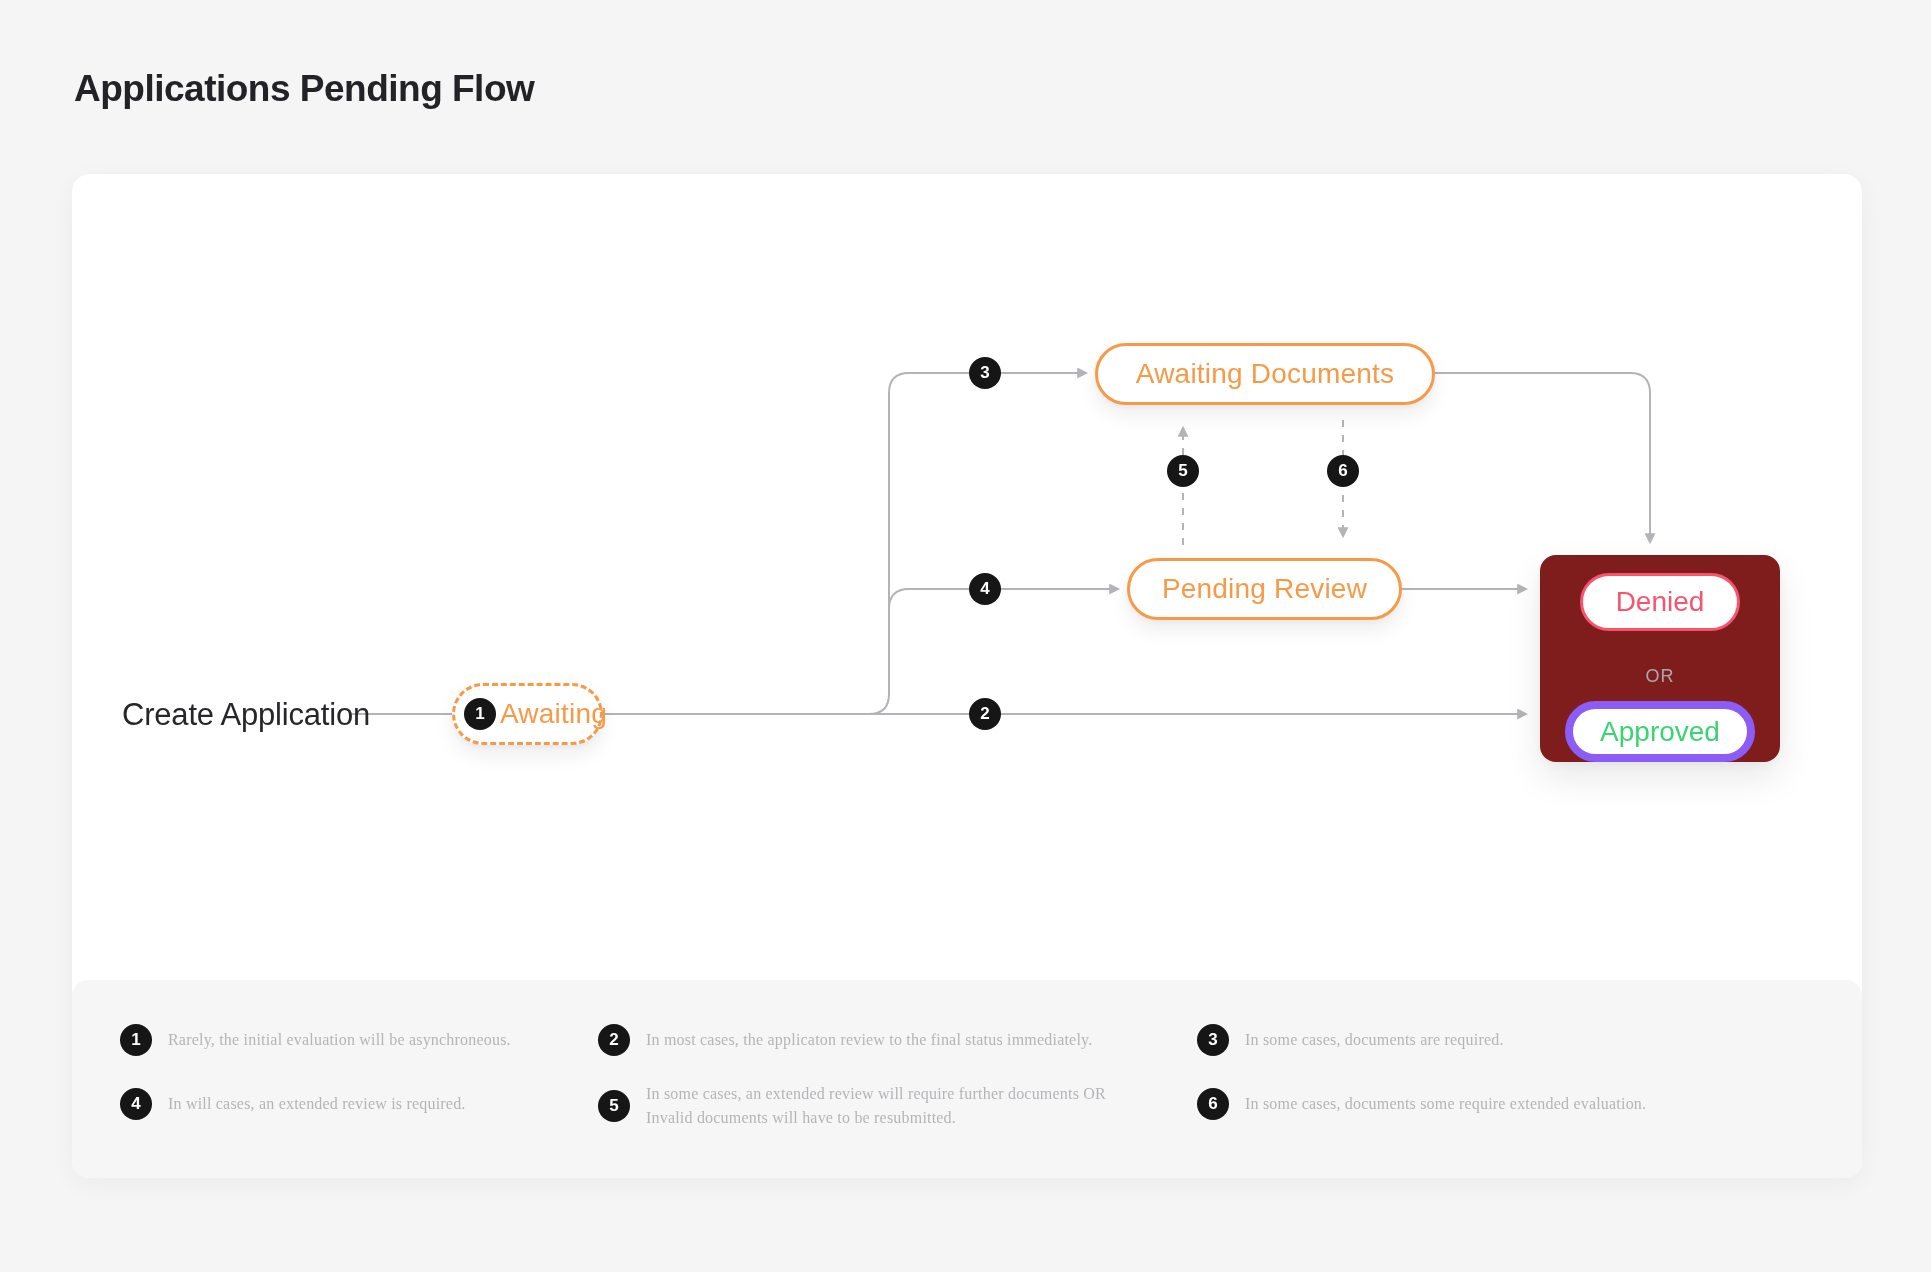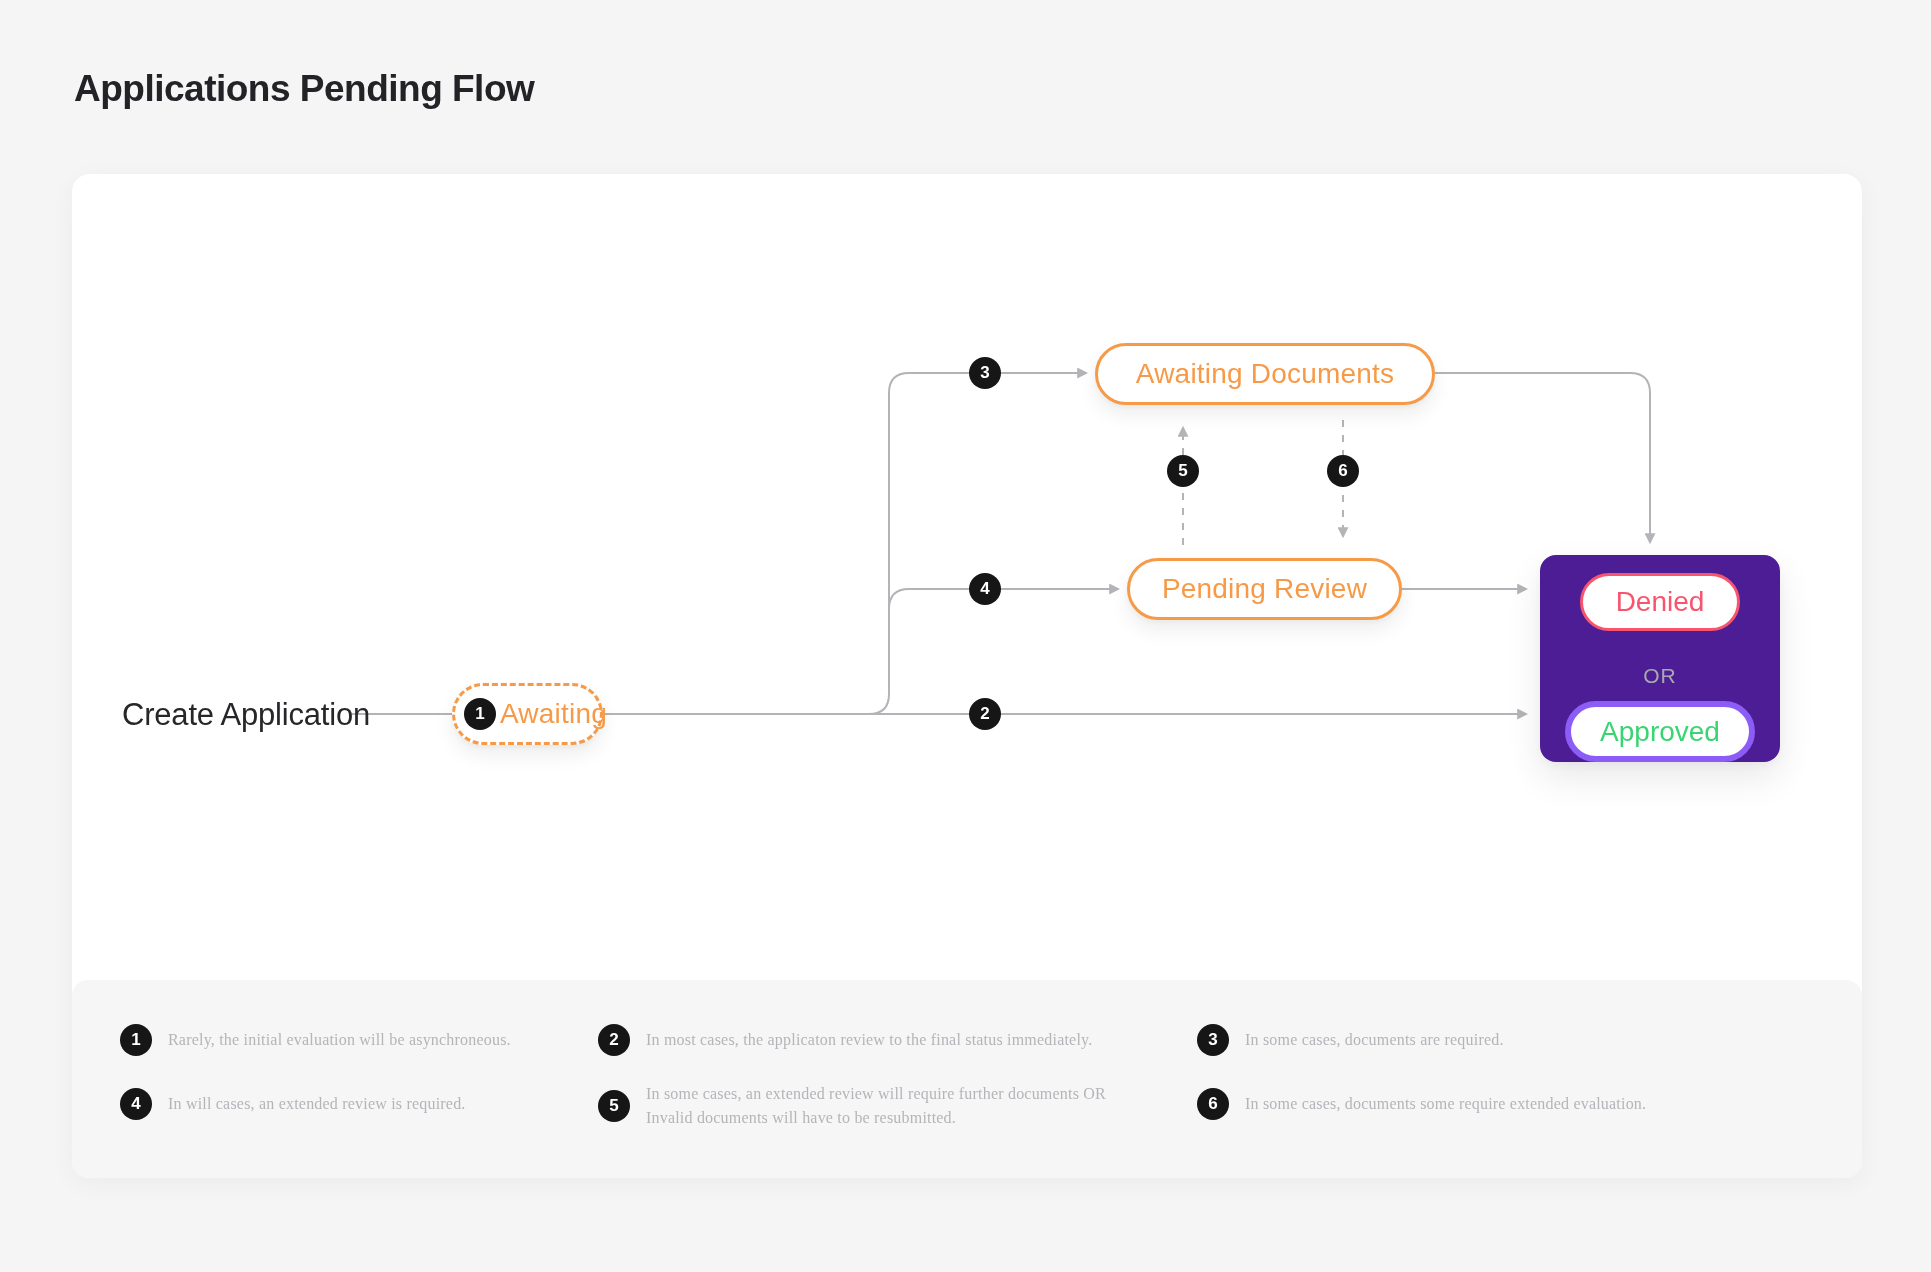--- a/index.html
+++ b/index.html
@@ -95,21 +95,21 @@
   .b2 { left: 969px; top: 698px; }
   .b3 { left: 969px; top: 357px; }
   .b4 { left: 969px; top: 573px; }
   .b5 { left: 1167px; top: 455px; }
   .b6 { left: 1327px; top: 455px; }
 
   .final-box {
     position: absolute;
     left: 1540px; top: 555px;
     width: 240px; height: 207px;
-    background: #4c1d95;
+    background: #7f1d1d;
     border-radius: 16px;
     box-shadow: 0 16px 36px rgba(0,0,0,0.09), 0 3px 8px rgba(0,0,0,0.04);
     display: flex;
     flex-direction: column;
     align-items: center;
     padding-top: 18px;
   }
   .final-pill {
     position: static;
     display: flex;
@@ -122,29 +122,29 @@
     box-shadow: none;
   }
   .pill-denied {
     width: 160px; height: 60px;
     border: 3px solid #f8546e;
     color: #f8546e;
   }
   .or-label {
     margin-top: 32px;
     height: 26px; line-height: 26px;
-    font-size: 21px;
+    font-size: 18px;
     font-weight: 500;
     letter-spacing: 1px;
     color: #a9a9ad;
   }
   .pill-approved {
     margin-top: 12px;
     width: 190px; height: 62px;
-    border: 6px solid #8b5cf6;
+    border: 8px solid #8b5cf6;
     color: #3bd473;
   }
 
   .legend-item {
     position: absolute;
     display: flex;
     align-items: center;
     gap: 16px;
   }
   .li-1 { left: 120px;  top: 1024px; }

